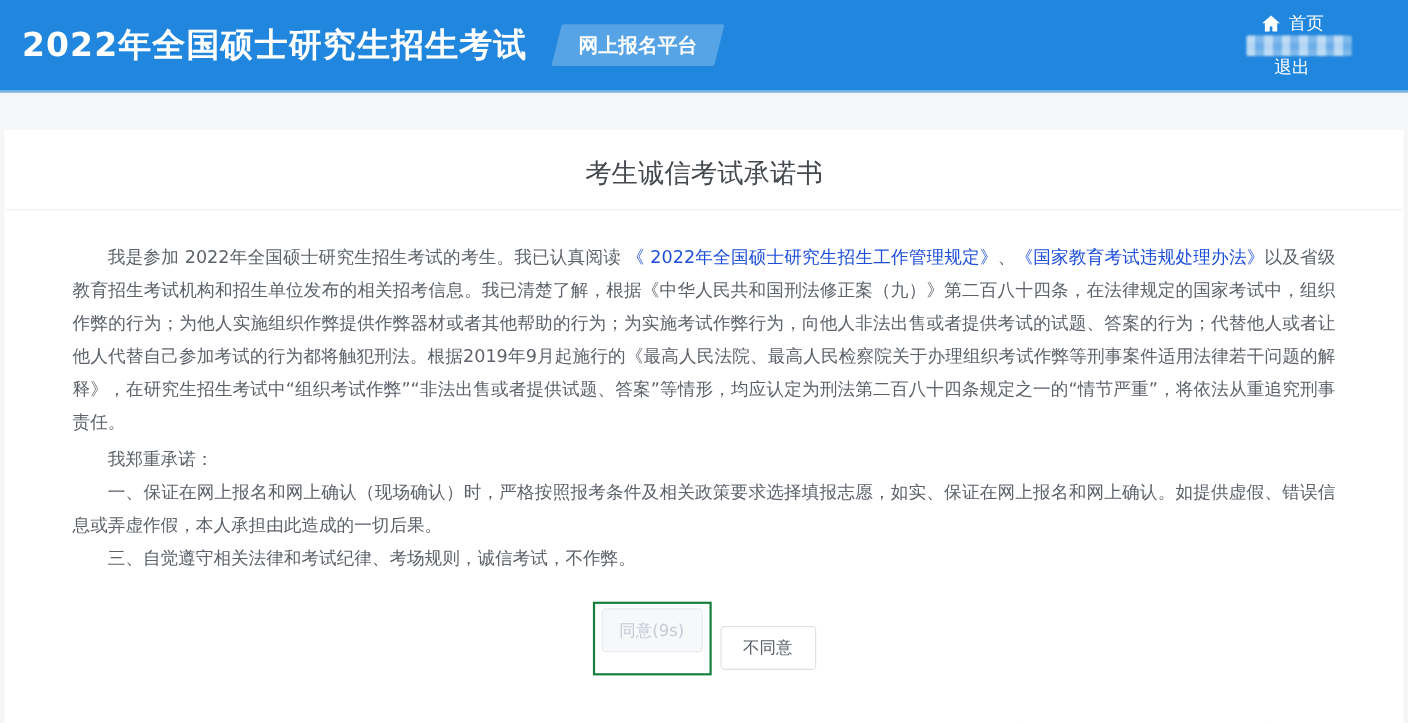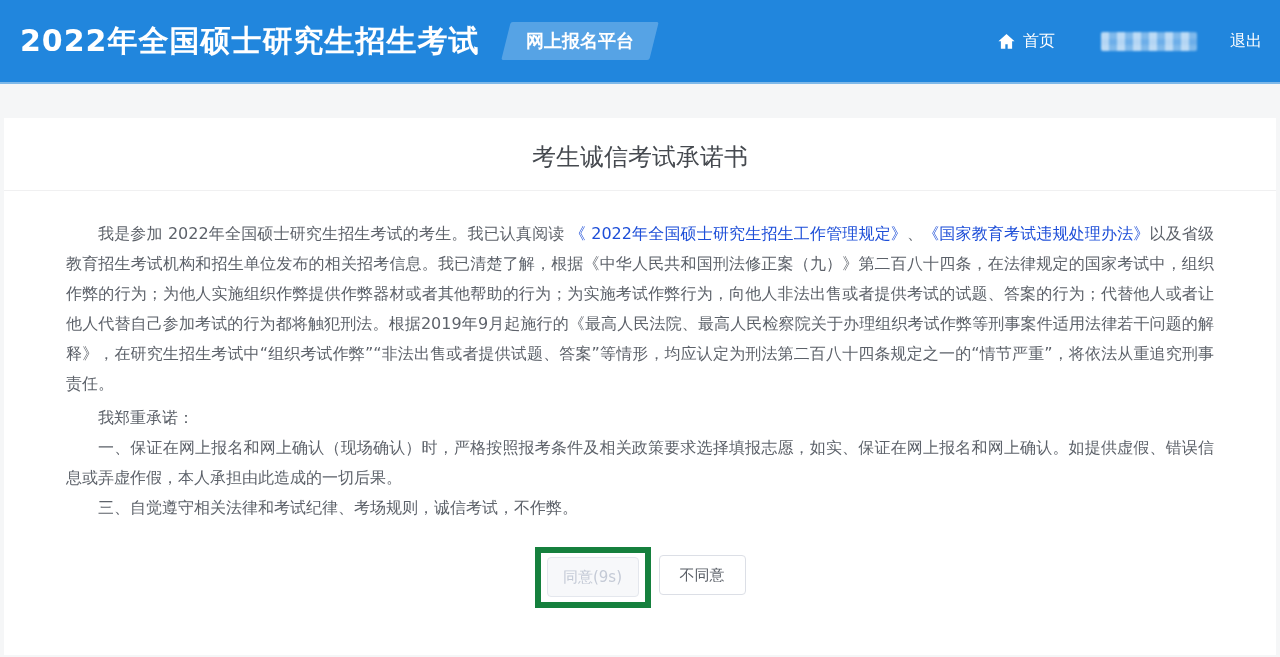--- a/index.html
+++ b/index.html
@@ -39,20 +39,21 @@
     font-size: 18px;
     font-weight: 700;
     color: #fff;
     white-space: nowrap;
   }
   .header-right {
     margin-left: auto;
     display: flex;
     align-items: center;
     font-size: 16px;
+    flex-direction: column;
   }
   .nav-home {
     display: flex;
     align-items: center;
     cursor: pointer;
   }
   .nav-home svg { width: 19px; height: 19px; margin-right: 7px; }
   .username-redacted {
     width: 96px;
     height: 19px;
@@ -91,41 +92,41 @@
 
   
   .button-row {
     margin-top: 24px;
     padding-bottom: 46px;
     display: flex;
     justify-content: center;
     align-items: flex-start;
   }
   .annotation-box {
-    border: 6px solid #15803d;
-    padding: 4px 6px 5px 6px;
+    border: 2px solid #15803d;
+    padding: 4px 6px 19px 6px;
     display: inline-block;
   }
   .btn {
     height: 40px;
     font-size: 15px;
     font-family: "DejaVu Sans", "Liberation Sans", sans-serif;
     border-radius: 4px;
     cursor: pointer;
   }
   .btn-agree {
     width: 92px;
     background: #f7f8fa;
     border: 1px solid #e4e7ed;
     color: #c4cad6;
     cursor: not-allowed;
   }
   .btn-disagree {
     margin-left: 8px;
-    margin-top: 8px;
+    margin-top: 22px;
     padding: 0 20px;
     background: #ffffff;
     border: 1px solid #dcdfe6;
     color: #595e66;
   }
 </style>
 </head>
 <body>
 
 <div class="header">

